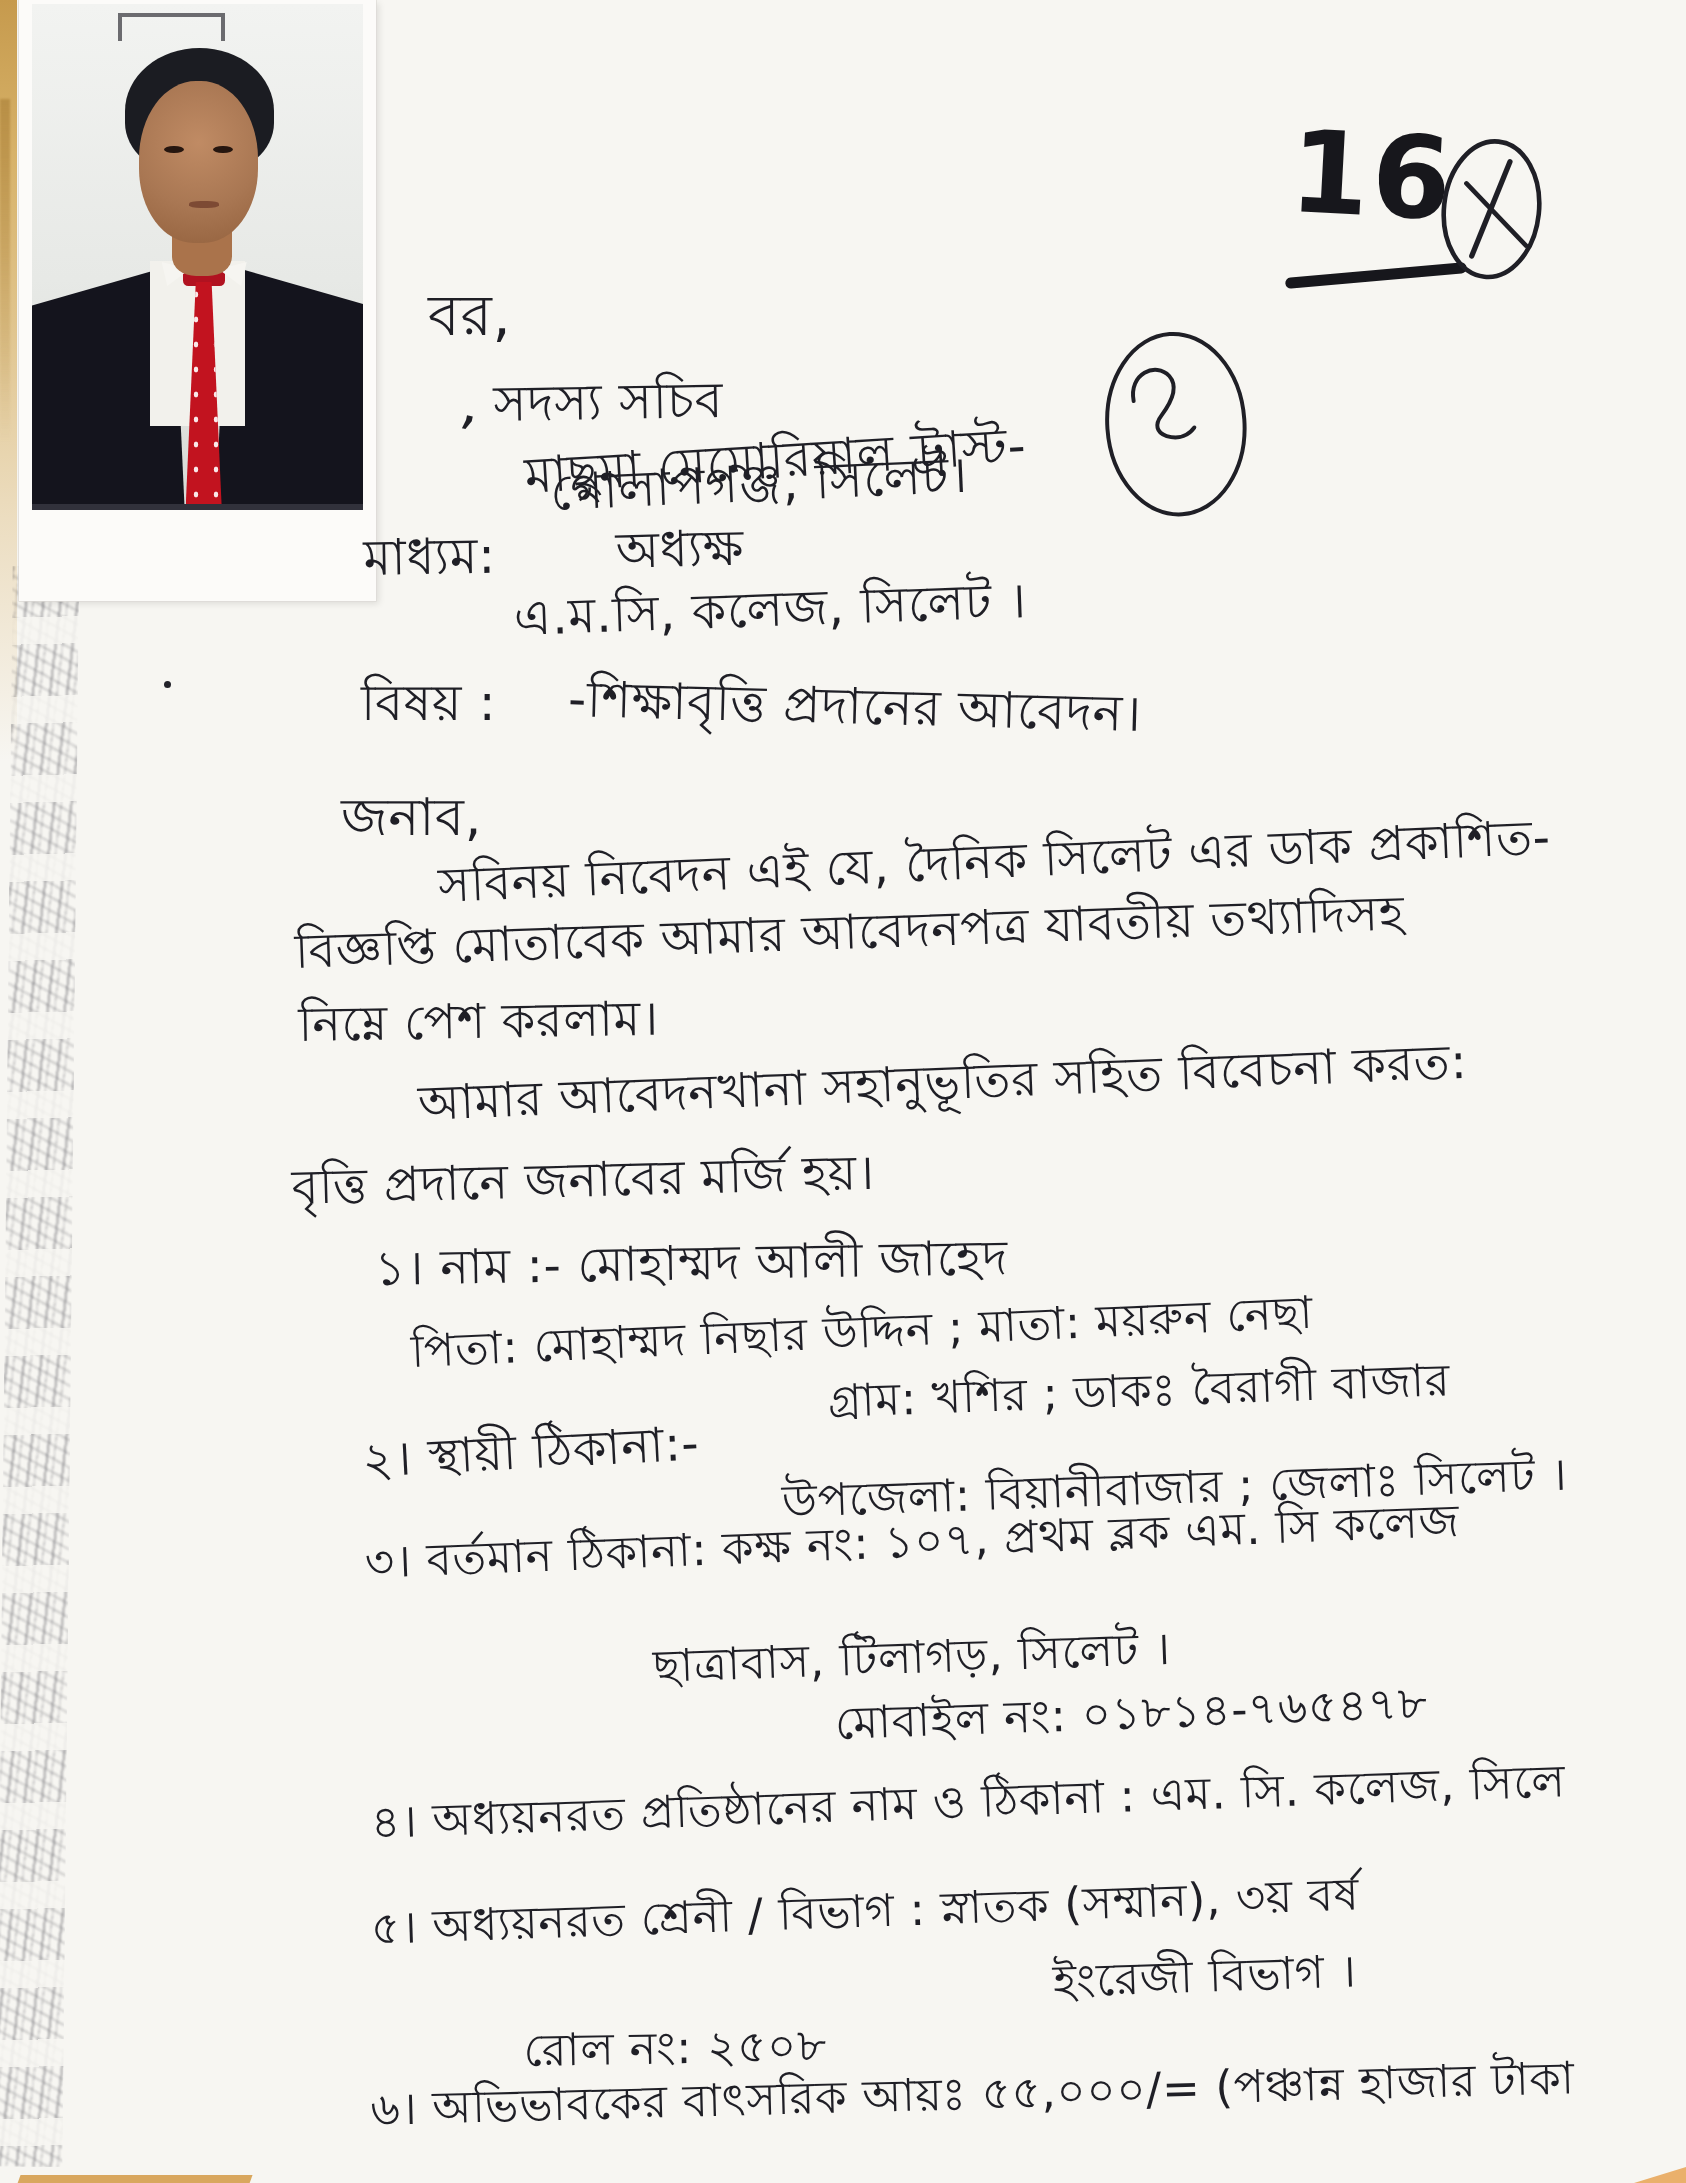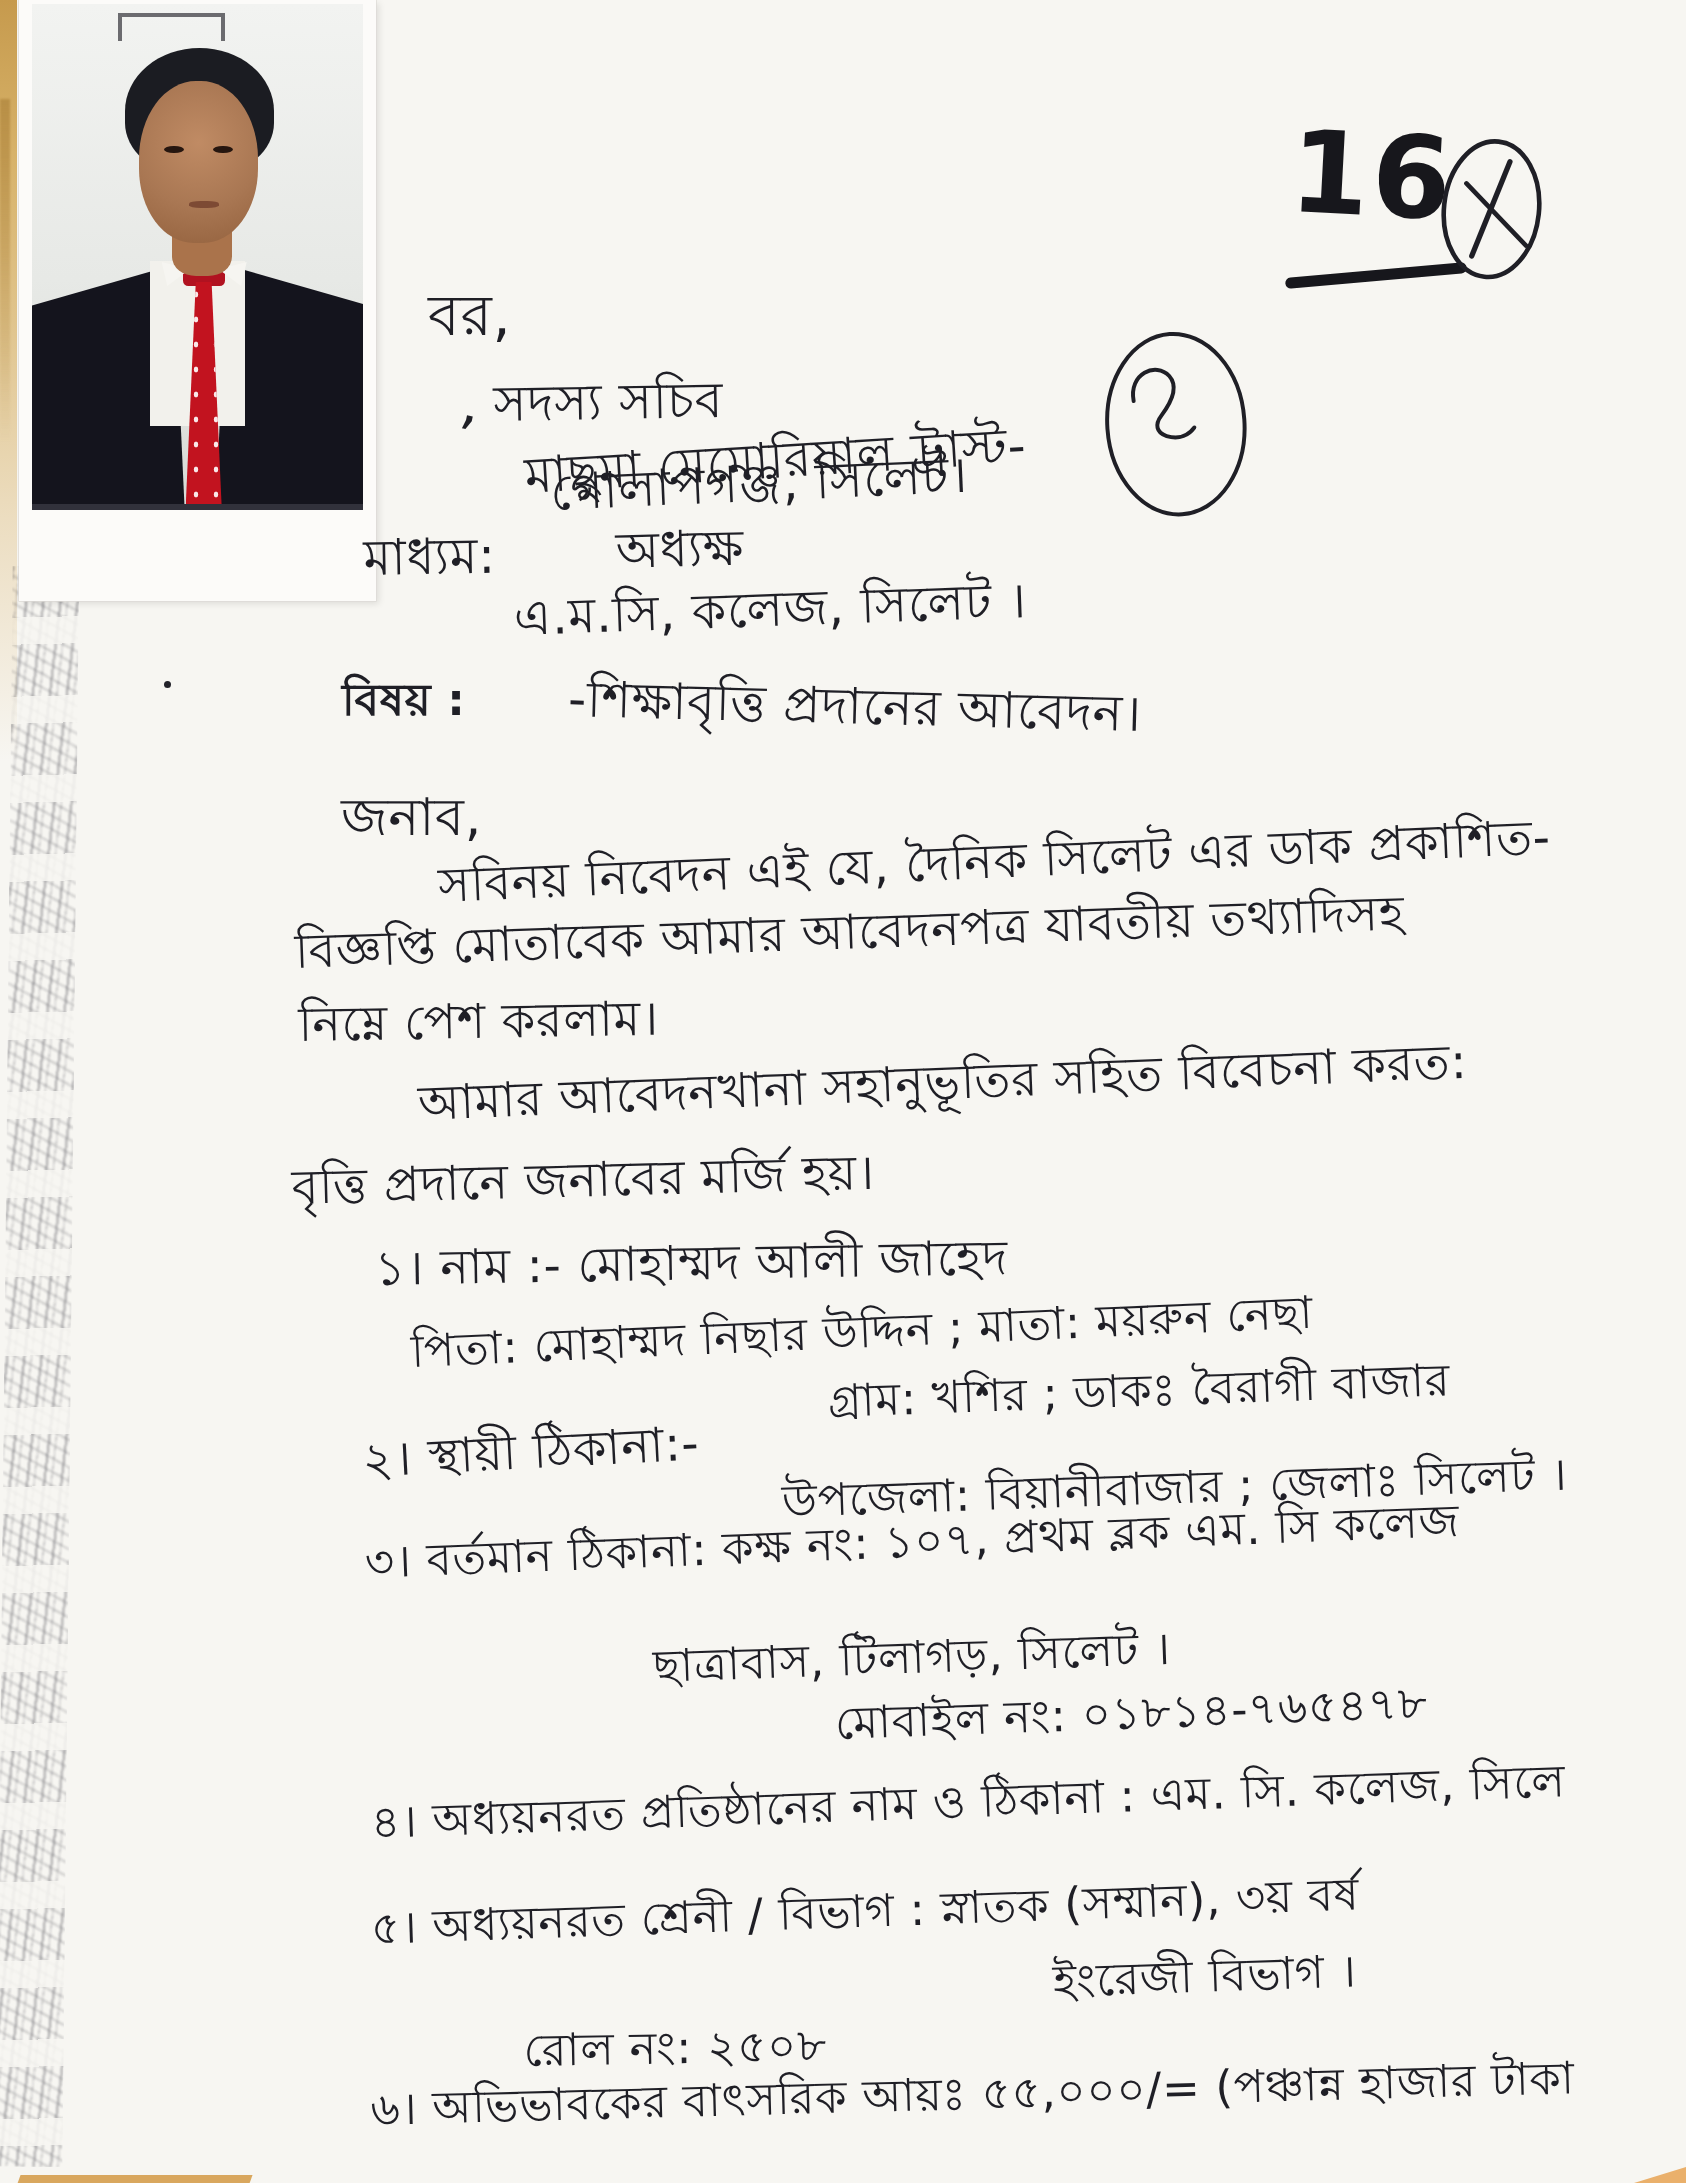--- a/index.html
+++ b/index.html
@@ -116,21 +116,21 @@
 
   <span class="hw" style="left:405px; top:284px; font-size:57px;margin-left:23px;">বর,</span>
   <span class="hw" style="left:493px; top:377px; font-size:50px; transform:rotate(-1deg);">সদস্য সচিব</span>
   <span class="hw" style="left:523px; top:449px; font-size:50px; transform:rotate(-3.5deg);">মাছুমা মেমোরিয়াল ট্রাস্ট-</span>
   <span class="hw" style="left:549px; top:466px; font-size:50px; transform:rotate(-2.5deg);">গোলাপগঞ্জ, সিলেট।</span>
 
   <span class="hw" style="left:363px; top:531px; font-size:50px; transform:rotate(-1deg);">মাধ্যম:</span>
   <span class="hw" style="left:615px; top:524px; font-size:50px; transform:rotate(-1.5deg);">অধ্যক্ষ</span>
   <span class="hw" style="left:513px; top:592px; font-size:49px; transform:rotate(-2deg);">এ.ম.সি, কলেজ, সিলেট ।</span>
 
-  <span class="hw" style="left:342px; top:676px; font-size:44px;font-weight:bold;">বিষয় :</span>
+  <span class="hw" style="left:361px; top:676px; font-size:50px;">বিষয় :</span>
   <span class="hw" style="left:569px; top:672px; font-size:50px; transform:rotate(1.5deg);">-শিক্ষাবৃত্তি প্রদানের আবেদন।</span>
 
   <span class="hw" style="left:341px; top:789px; font-size:52px;">জনাব,</span>
   <span class="hw" style="left:437px; top:859px; font-size:48px; transform:rotate(-2.5deg);">সবিনয় নিবেদন এই যে, দৈনিক সিলেট এর ডাক প্রকাশিত-</span>
   <span class="hw" style="left:294px; top:925px; font-size:48px; transform:rotate(-2deg);">বিজ্ঞপ্তি মোতাবেক আমার আবেদনপত্র যাবতীয় তথ্যাদিসহ</span>
   <span class="hw" style="left:298px; top:998px; font-size:48px; transform:rotate(-1deg);">নিম্নে পেশ করলাম।</span>
   <span class="hw" style="left:417px; top:1077px; font-size:48px; transform:rotate(-2.3deg);">আমার আবেদনখানা সহানুভূতির সহিত বিবেচনা করত:</span>
   <span class="hw" style="left:291px; top:1161px; font-size:48px; transform:rotate(-1.5deg);">বৃত্তি প্রদানে জনাবের মর্জি হয়।</span>
 
   <span class="hw" style="left:374px; top:1242px; font-size:48px; transform:rotate(-1deg);">১। নাম :- মোহাম্মদ আলী জাহেদ</span>

